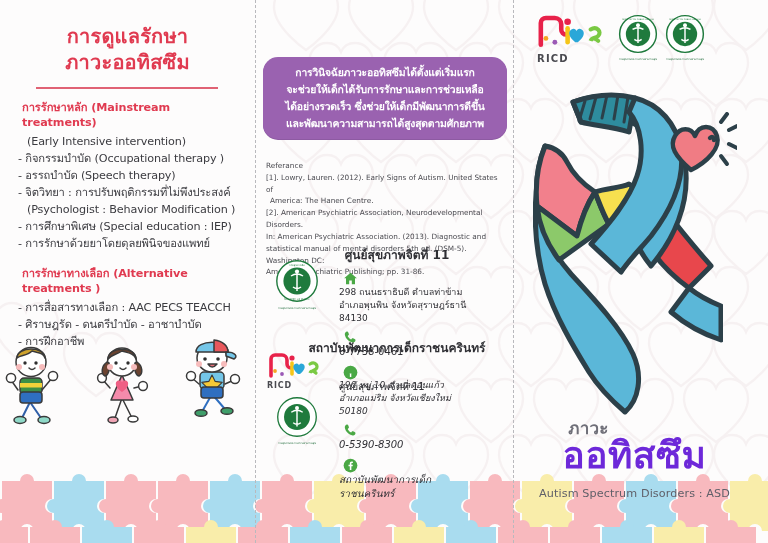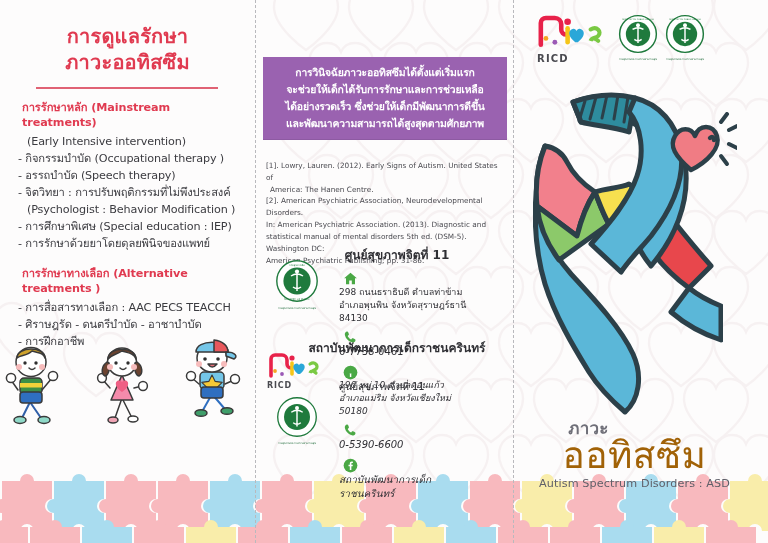--- a/index.html
+++ b/index.html
@@ -48,21 +48,21 @@
   
   .kids{position:absolute;left:4px;top:336px;width:262px;height:110px;z-index:4;}
 
   
   .puzzle-strip{position:absolute;left:0;bottom:0;width:768px;height:88px;z-index:2;}
 
   
   .quote-box{
     position:absolute;left:8px;top:57px;width:244px;height:82px;
     background:#9a62b0;box-shadow:0 1px 0 #8d5aa2;
-    display:flex;align-items:center;justify-content:center;
+    display:flex;align-items:center;justify-content:center;border-radius:15px;
   }
   .quote-text{
     color:#ffffff;font-size:10.4px;line-height:1.62;text-align:center;
     font-weight:bold;padding:0 6px;letter-spacing:-.2px;
   }
   .refs{position:absolute;left:11px;top:160px;width:240px;color:#4a4a50;
         font-size:7.3px;line-height:1.62;}
   .refs .rt{margin:0;}
   .refs .rt.ind{padding-left:4px;}
 
@@ -78,22 +78,22 @@
   .org-logos{position:absolute;left:10px;top:0;width:64px;text-align:center;}
 
   
   .r-logos{position:absolute;left:24px;top:14px;display:flex;align-items:flex-start;gap:7px;}
   .ricd-wrap{text-align:left;}
   .ricd-label{font-size:10px;font-weight:bold;color:#4a4a50;letter-spacing:1.2px;margin-top:-1px;}
   .ribbon{position:absolute;left:20px;top:88px;width:190px;height:332px;}
   .heart-pop{position:absolute;left:152px;top:112px;width:72px;height:72px;}
   .r-title{position:absolute;left:0;right:12px;top:414px;text-align:center;}
   .r-pre{font-size:17px;font-weight:bold;color:#6f6f78;letter-spacing:.3px;margin-right:92px;}
-  .r-main{font-size:37px;font-weight:normal;color:#a16207;line-height:1.02;letter-spacing:.5px;margin-top:-4px;}
-  .r-sub{font-size:11.2px;color:#5f5f68;letter-spacing:.1px;margin-top:2px;}
+  .r-main{font-size:37px;font-weight:bold;color:#6d28d9;line-height:1.02;letter-spacing:.5px;margin-top:-4px;}
+  .r-sub{font-size:11.2px;color:#5f5f68;letter-spacing:.1px;margin-top:12px;}
 
   .seal-cap{font-size:2.6px;color:#1f6b3a;letter-spacing:-.1px;line-height:1.15;margin-top:1px;}
 </style>
 </head>
 <body>
 
 <div class="page">
 
   <div class="hearts">
     <svg viewBox="0 0 768 543" xmlns="http://www.w3.org/2000/svg">
@@ -265,20 +265,21 @@
     <div class="quote-box">
       <div class="quote-text">
           <div>การวินิจฉัยภาวะออทิสซึมได้ตั้งแต่เริ่มแรก</div>
           <div>จะช่วยให้เด็กได้รับการรักษาและการช่วยเหลือ</div>
           <div>ได้อย่างรวดเร็ว ซึ่งช่วยให้เด็กมีพัฒนาการดีขึ้น</div>
           <div>และพัฒนาความสามารถได้สูงสุดตามศักยภาพ</div>
         </div>
     </div>
 
     <div class="refs">
+      <p class="rt">Referance</p>
       <div>
           <p class="rt">[1]. Lowry, Lauren.  (2012).  Early Signs of Autism.  United States of</p>
           <p class="rt ind">America: The Hanen Centre.</p>
           <p class="rt">[2]. American Psychiatric Association, Neurodevelopmental Disorders.</p>
           <p class="rt">In: American Psychiatric Association. (2013). Diagnostic and</p>
           <p class="rt">statistical manual of mental disorders 5th ed. (DSM-5). Washington DC:</p>
           <p class="rt">American Psychiatric Publishing; pp. 31-86.</p>
         </div>
     </div>
 
@@ -369,21 +370,21 @@
               <div>อำเภอแม่ริม จังหวัดเชียงใหม่</div>
               <div>50180</div>
             </span>
         </div>
         <div class="contact-row">
           <span class="c-icon">
             <svg width="15" height="15" viewBox="0 0 24 24">
                 <path d="M6.6 2.4c1 0 1.6.6 1.9 1.5l.9 2.6c.3.9 0 1.5-.7 2l-1.2.9c1 2.5 3 4.6 5.6 5.7l.9-1.2c.5-.7 1.2-.9 2-.6l2.6.9c.9.3 1.4.9 1.4 1.9 0 2.6-2.2 4.3-4.6 3.8C9.3 19 4.3 14 3 8.1c-.6-2.6 1-5.7 3.6-5.7z" fill="#4aa845"></path>
               </svg>
           </span>
-          <span class="c-text big">0-5390-6600</span>
+          <span class="c-text big">0-5390-8300</span>
         </div>
         <div class="contact-row">
           <span class="c-icon">
             <svg width="15" height="15" viewBox="0 0 24 24">
                 <circle cx="12" cy="12" r="11" fill="#4aa845"></circle>
                 <path d="M13.4 19v-6h2l.3-2.4h-2.3V9.1c0-.7.2-1.1 1.2-1.1h1.2V5.8c-.2 0-.9-.1-1.8-.1-1.8 0-3.1 1.1-3.1 3.1v1.8H8.8V13h2.1v6z" fill="#fff"></path>
               </svg>
           </span>
           <span class="c-text big">
               <div>สถาบันพัฒนาการเด็ก</div>

